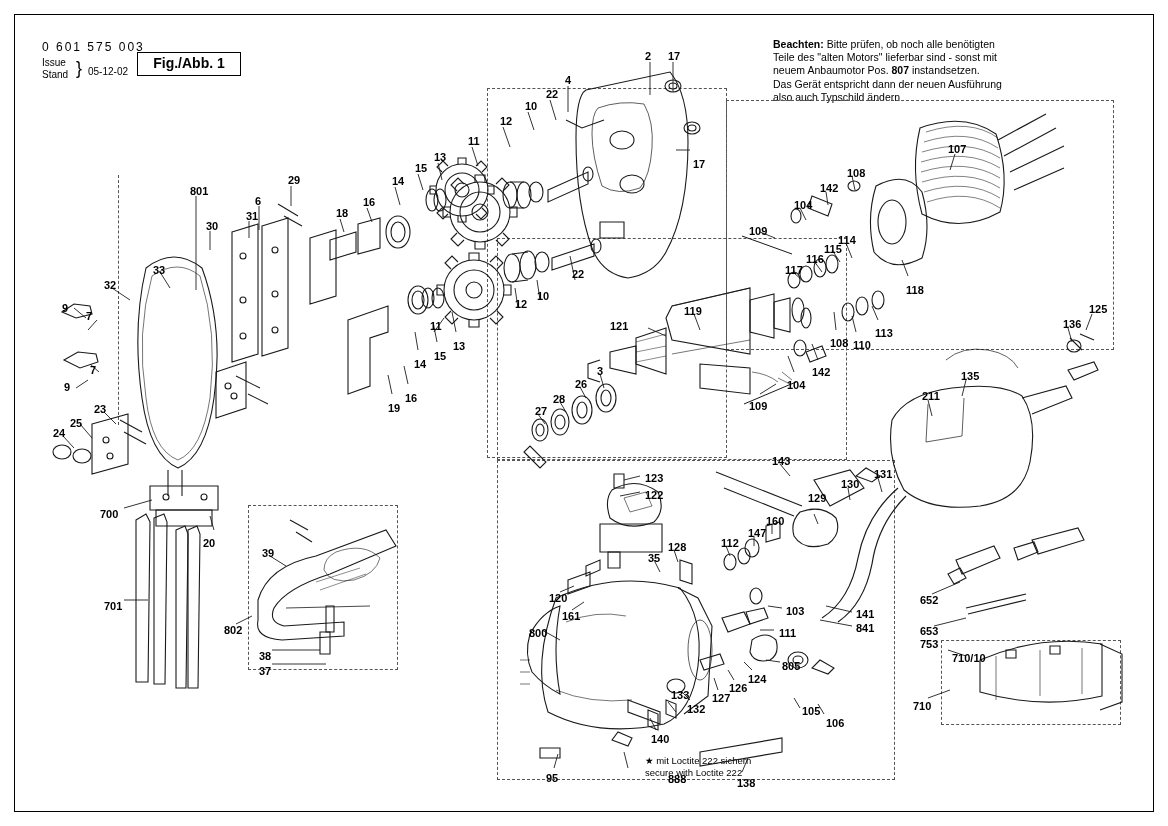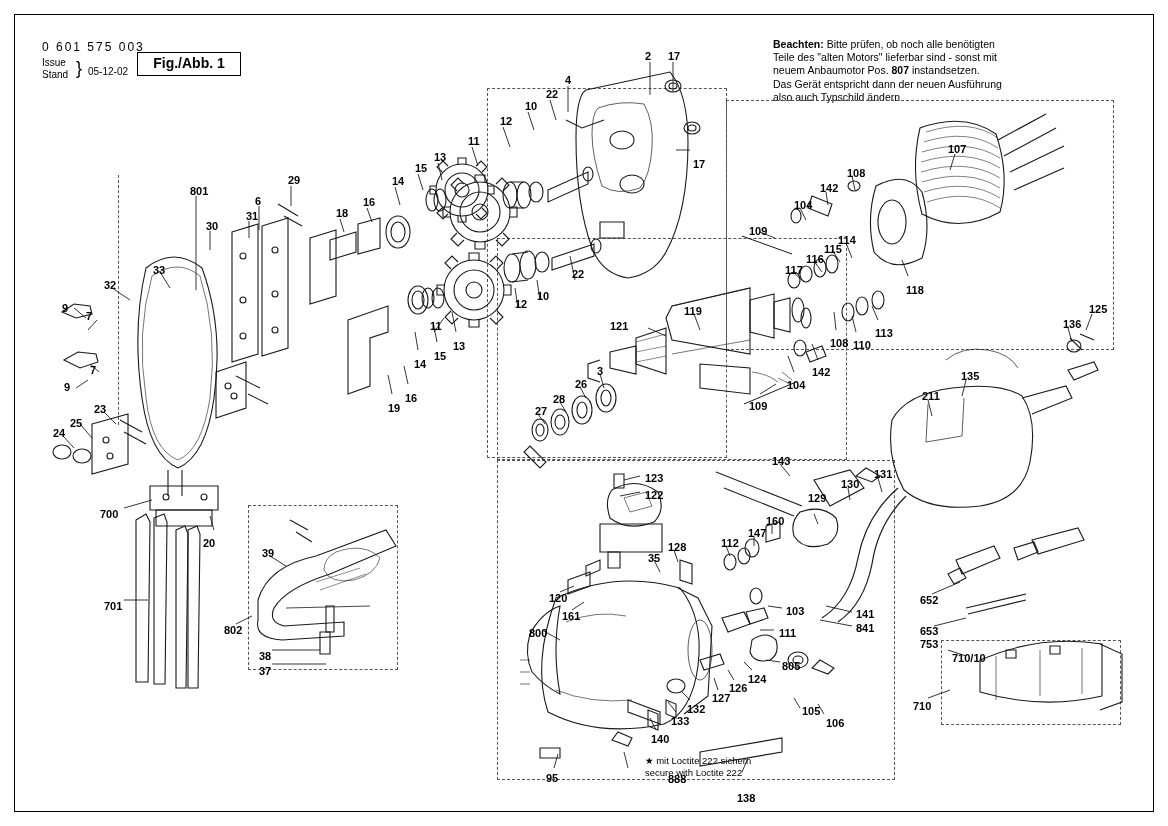--- a/index.html
+++ b/index.html
@@ -541,24 +541,24 @@
       <div class="num" style="left: 779px; top: 627px;">111</div>
       <div class="num" style="left: 856px; top: 608px;">141</div>
       <div class="num" style="left: 856px; top: 622px;">841</div>
       <div class="num" style="left: 782px; top: 660px;">805</div>
       <div class="num" style="left: 748px; top: 673px;">124</div>
       <div class="num" style="left: 729px; top: 682px;">126</div>
       <div class="num" style="left: 712px; top: 692px;">127</div>
       <div class="num" style="left: 802px; top: 705px;">105</div>
       <div class="num" style="left: 826px; top: 717px;">106</div>
       <div class="num" style="left: 687px; top: 703px;">132</div>
-      <div class="num" style="left: 671px; top: 715px;">133</div>
+      <div class="num" style="left: 671px; top: 689px;">133</div>
       <div class="num" style="left: 651px; top: 733px;">140</div>
       <div class="num" style="left: 620px; top: 773px; margin-left: 48px;">888</div>
       <div class="num" style="left: 546px; top: 772px;">95</div>
-      <div class="num" style="left: 737px; top: 777px; margin-top: 15px;">138</div>
+      <div class="num" style="left: 737px; top: 777px;">138</div>
       <div class="num" style="left: 920px; top: 594px;">652</div>
       <div class="num" style="left: 920px; top: 625px;">653</div>
       <div class="num" style="left: 920px; top: 638px;">753</div>
       <div class="num" style="left: 952px; top: 652px;">710/10</div>
       <div class="num" style="left: 913px; top: 700px;">710</div>
     </div>
 </div>
 
 </body></html>

